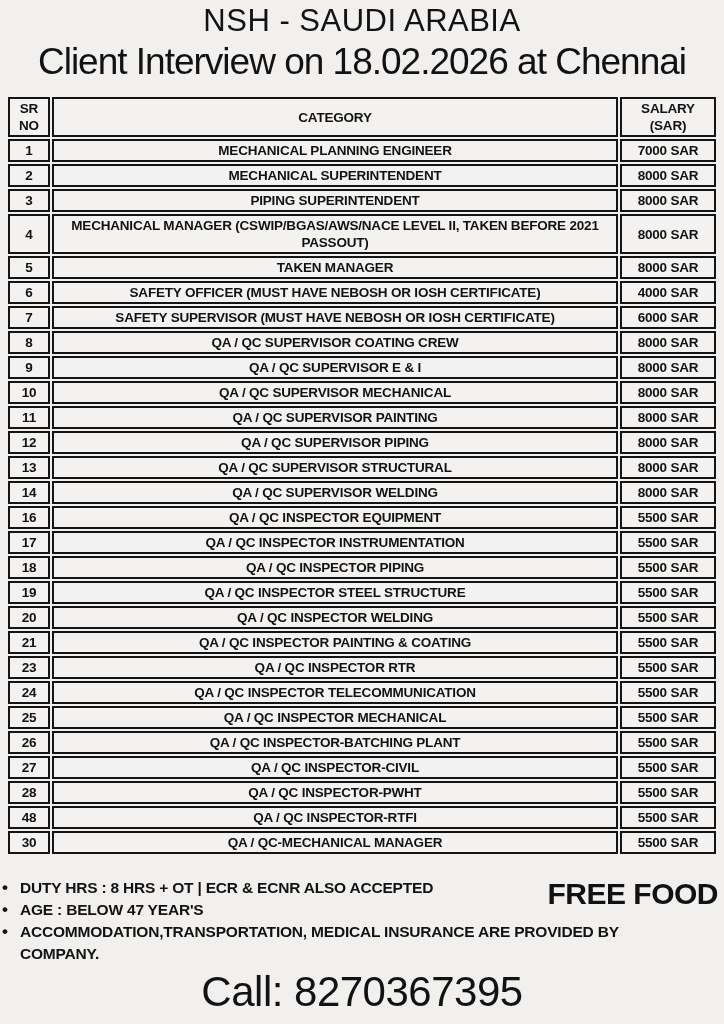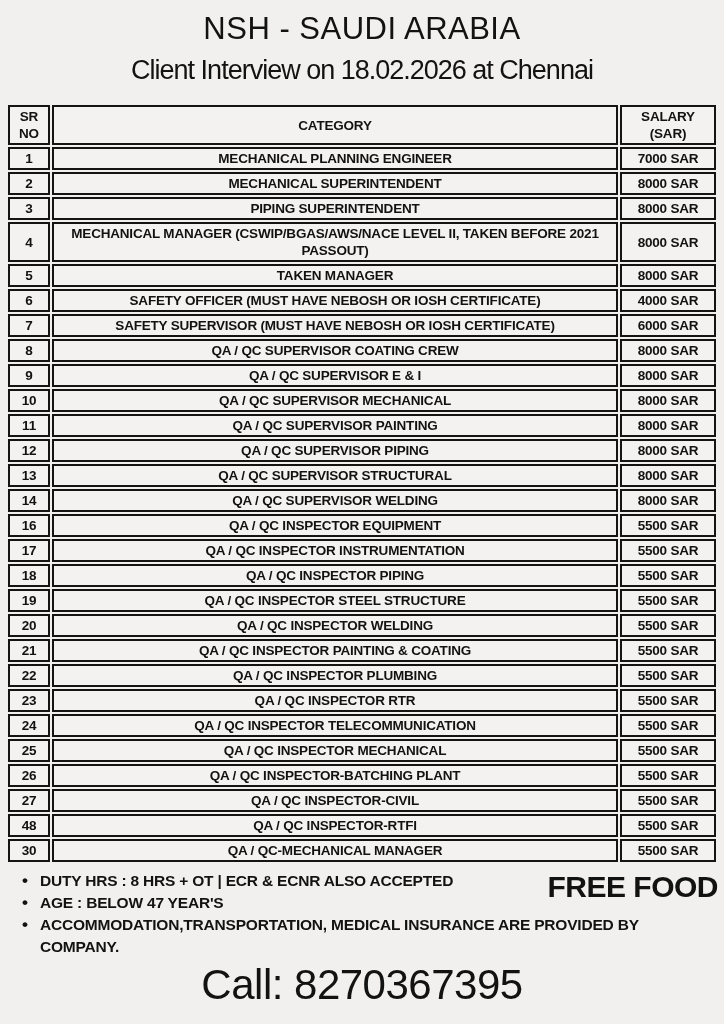--- a/index.html
+++ b/index.html
@@ -15,25 +15,25 @@
     overflow: hidden;
     position: relative;
   }
   .titles {
     text-align: center;
   }
   .title-company {
     font-size: 31px;
     font-weight: 500;
     letter-spacing: 0.5px;
-    padding-top: 9px;
+    padding-top: 1px;
     line-height: 40px;
   }
   .title-subtitle {
-    font-size: 27px;
+    font-size: 37px;
     font-weight: 500;
     letter-spacing: -1px;
     line-height: 42px;
     text-align: center;
   }
   table.jobs {
     border-collapse: separate;
     border-spacing: 2px;
     width: 712px;
     margin: 12px auto 0 auto;
@@ -48,22 +48,21 @@
     vertical-align: middle;
     line-height: 17px;
     padding: 1px 4px;
     background: #f3f2f0;
   }
   col.c-sr { width: 42px; }
   col.c-cat { width: auto; }
   col.c-sal { width: 96px; }
   .notes-wrap {
     position: relative;
-    margin-top: 6px;
-    padding-left: 20px;
+    margin-top: 21px;
   }
   ul.notes {
     list-style: none;
     margin: 0;
     padding: 0;
     max-width: 660px;
   }
   ul.notes li {
     font-weight: bold;
     font-size: 15.5px;
@@ -213,25 +212,20 @@
         <td>20</td>
         <td>QA / QC INSPECTOR WELDING</td>
         <td>5500 SAR</td>
       </tr>
       <tr>
         <td>21</td>
         <td>QA / QC INSPECTOR PAINTING &amp; COATING</td>
         <td>5500 SAR</td>
       </tr>
       <tr>
-        <td>22</td>
-        <td>QA / QC INSPECTOR PLUMBING</td>
-        <td>5500 SAR</td>
-      </tr>
-      <tr>
         <td>23</td>
         <td>QA / QC INSPECTOR RTR</td>
         <td>5500 SAR</td>
       </tr>
       <tr>
         <td>24</td>
         <td>QA / QC INSPECTOR TELECOMMUNICATION</td>
         <td>5500 SAR</td>
       </tr>
       <tr>
@@ -240,20 +234,25 @@
         <td>5500 SAR</td>
       </tr>
       <tr>
         <td>26</td>
         <td>QA / QC INSPECTOR-BATCHING PLANT</td>
         <td>5500 SAR</td>
       </tr>
       <tr>
         <td>27</td>
         <td>QA / QC INSPECTOR-CIVIL</td>
+        <td>5500 SAR</td>
+      </tr>
+      <tr>
+        <td>28</td>
+        <td>QA / QC INSPECTOR-PWHT</td>
         <td>5500 SAR</td>
       </tr>
       <tr>
         <td>48</td>
         <td>QA / QC INSPECTOR-RTFI</td>
         <td>5500 SAR</td>
       </tr>
       <tr>
         <td>30</td>
         <td>QA / QC-MECHANICAL MANAGER</td>

